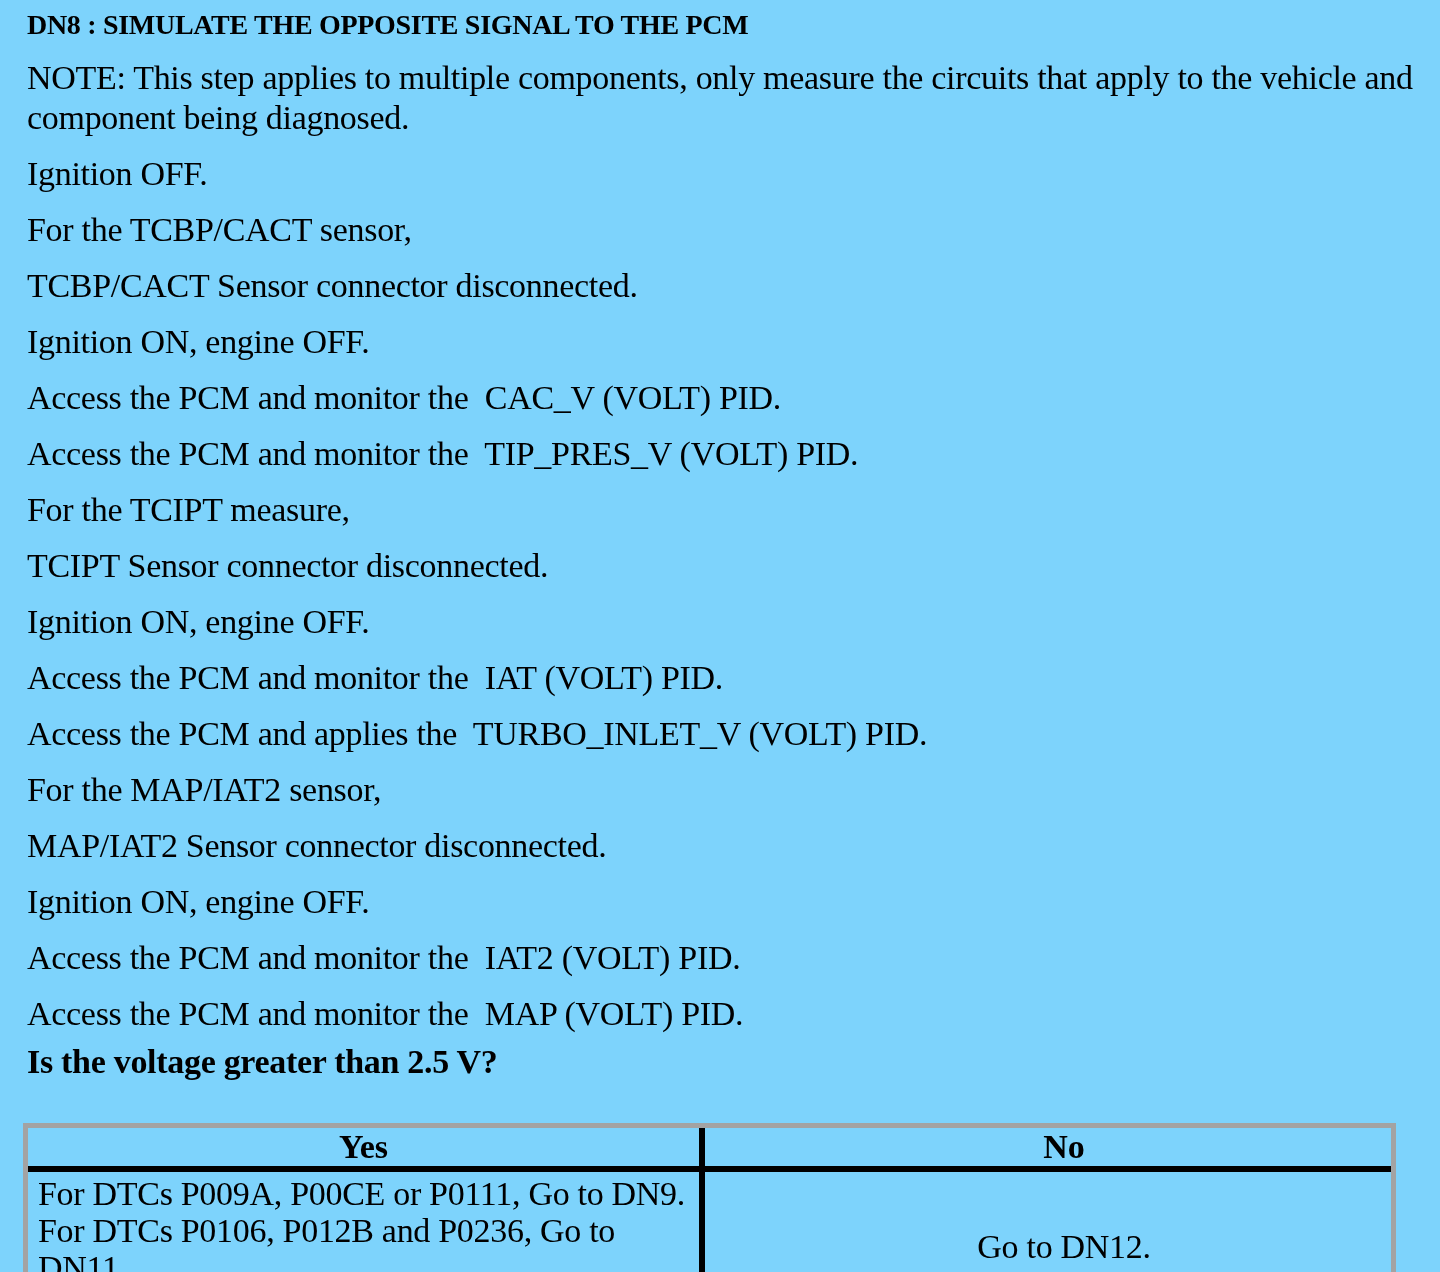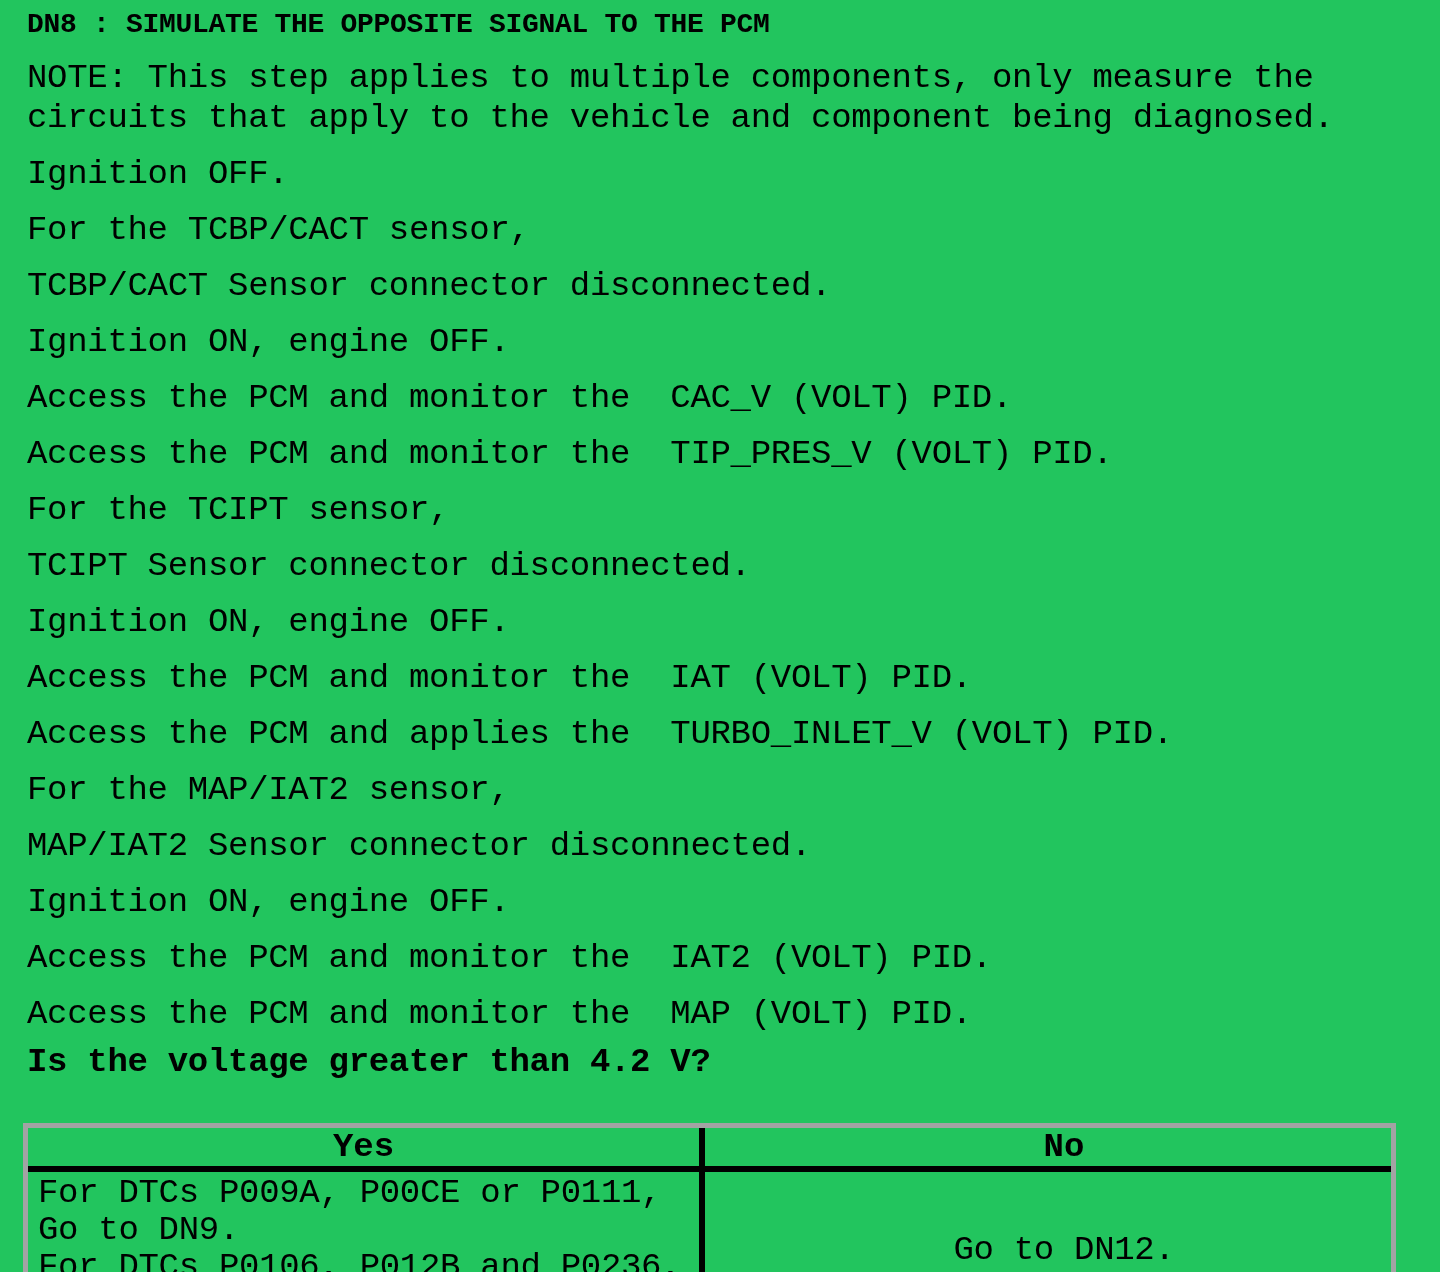--- a/index.html
+++ b/index.html
@@ -1,23 +1,23 @@
 <!DOCTYPE html>
 <html><head>
 <meta charset="utf-8">
 <style>
   * { margin: 0; padding: 0; box-sizing: border-box; }
   html, body { background: #ffffff; }
   .page {
     position: relative;
     width: 1440px;
     height: 1272px;
-    background: #22c55e;
+    background: #7dd3fc;
     color: #000000;
-    font-family: Liberation Mono, monospace;
+    font-family: Liberation Serif, serif;
     overflow: hidden;
   }
   .content {
     position: absolute;
     left: 27px;
     top: 0;
     width: 1390px;
   }
   .doc-title {
     font-size: 28px;
@@ -103,32 +103,32 @@
     <div class="doc-title">DN8 : SIMULATE THE OPPOSITE SIGNAL TO THE PCM</div>
 
     <div class="note">NOTE: This step applies to multiple components, only measure the circuits that apply to the vehicle and component being diagnosed.</div>
 
     <div class="instruction">Ignition OFF.</div>
     <div class="instruction">For the TCBP/CACT sensor,</div>
     <div class="instruction">TCBP/CACT Sensor connector disconnected.</div>
     <div class="instruction">Ignition ON, engine OFF.</div>
     <div class="instruction">Access the PCM and monitor the  CAC_V (VOLT) PID.</div>
     <div class="instruction">Access the PCM and monitor the  TIP_PRES_V (VOLT) PID.</div>
-    <div class="instruction">For the TCIPT sensor,</div>
+    <div class="instruction">For the TCIPT measure,</div>
     <div class="instruction">TCIPT Sensor connector disconnected.</div>
     <div class="instruction">Ignition ON, engine OFF.</div>
     <div class="instruction">Access the PCM and monitor the  IAT (VOLT) PID.</div>
     <div class="instruction">Access the PCM and applies the  TURBO_INLET_V (VOLT) PID.</div>
     <div class="instruction">For the MAP/IAT2 sensor,</div>
     <div class="instruction">MAP/IAT2 Sensor connector disconnected.</div>
     <div class="instruction">Ignition ON, engine OFF.</div>
     <div class="instruction">Access the PCM and monitor the  IAT2 (VOLT) PID.</div>
     <div class="instruction">Access the PCM and monitor the  MAP (VOLT) PID.</div>
 
-    <div class="question">Is the voltage greater than 4.2 V?</div>
+    <div class="question">Is the voltage greater than 2.5 V?</div>
 
     <div class="answer-table">
       <div class="answer-header-row">
         <div class="answer-header-cell col-yes">Yes</div>
         <div class="answer-header-cell col-no">No</div>
       </div>
       <div class="answer-body-row">
         <div class="answer-body-cell cell-yes col-yes">
           <div class="cell-line">For DTCs P009A, P00CE or P0111, Go to DN9.</div>
           <div class="cell-line">For DTCs P0106, P012B and P0236, Go to DN11.</div>

